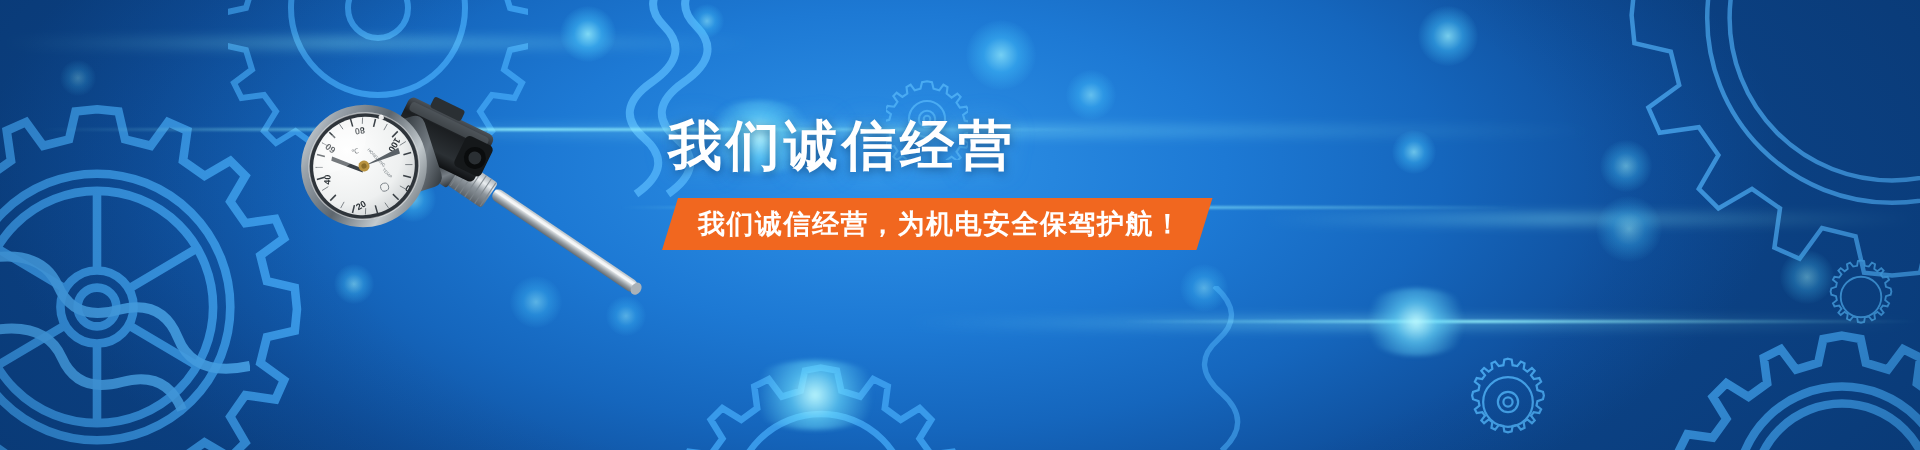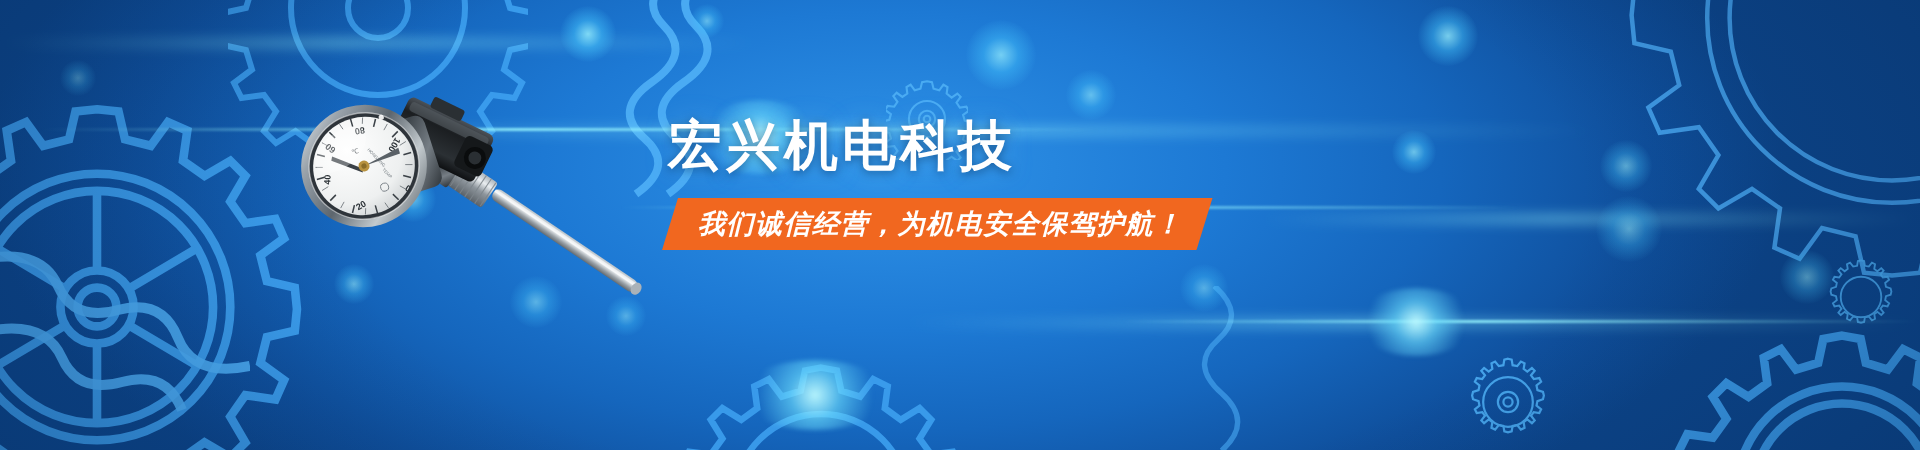--- a/index.html
+++ b/index.html
@@ -75,21 +75,21 @@
     position:absolute; inset:0;
     background:#f1671f;
     clip-path:polygon(16px 0, 100% 0, calc(100% - 16px) 100%, 0 100%);
     box-shadow:0 2px 12px rgba(5,35,70,.35);
   }
   .tagline{
     position:relative;
     padding:0 30px 0 36px;
     height:52px; line-height:52px;
     font-size:27px; font-weight:bold; color:#ffffff;
-    letter-spacing:1.5px; white-space:nowrap;font-style:italic;
+    letter-spacing:1.5px; white-space:nowrap;
   }
 </style>
 </head>
 <body>
 
 <div class="banner">
 
   <div class="bg-base"></div>
 
   <div class="gears">
@@ -355,21 +355,21 @@
         <circle cx="0" cy="0" r="2.6" fill="#8a6c28"></circle>
 
         <ellipse cx="-18" cy="-22" rx="30" ry="17" fill="#ffffff" opacity=".30" transform="rotate(-24 -18 -22)"></ellipse>
         <ellipse cx="0" cy="0" rx="55" ry="53" fill="none" stroke="#ffffff" stroke-width="1.4" opacity=".5"></ellipse>
         <circle cx="30" cy="-42" r="2.6" fill="#ffffff" opacity=".9"></circle>
       </g>
     </svg>
   </div>
 
   <div class="text-block">
-    <div class="title">宏兴机电科技</div>
+    <div class="title">我们诚信经营</div>
 
     <div class="tagline-wrap">
       <div class="tagline-bg"></div>
       <div class="tagline">我们诚信经营，为机电安全保驾护航！</div>
     </div>
   </div>
 
 </div>
 
 </body></html>

